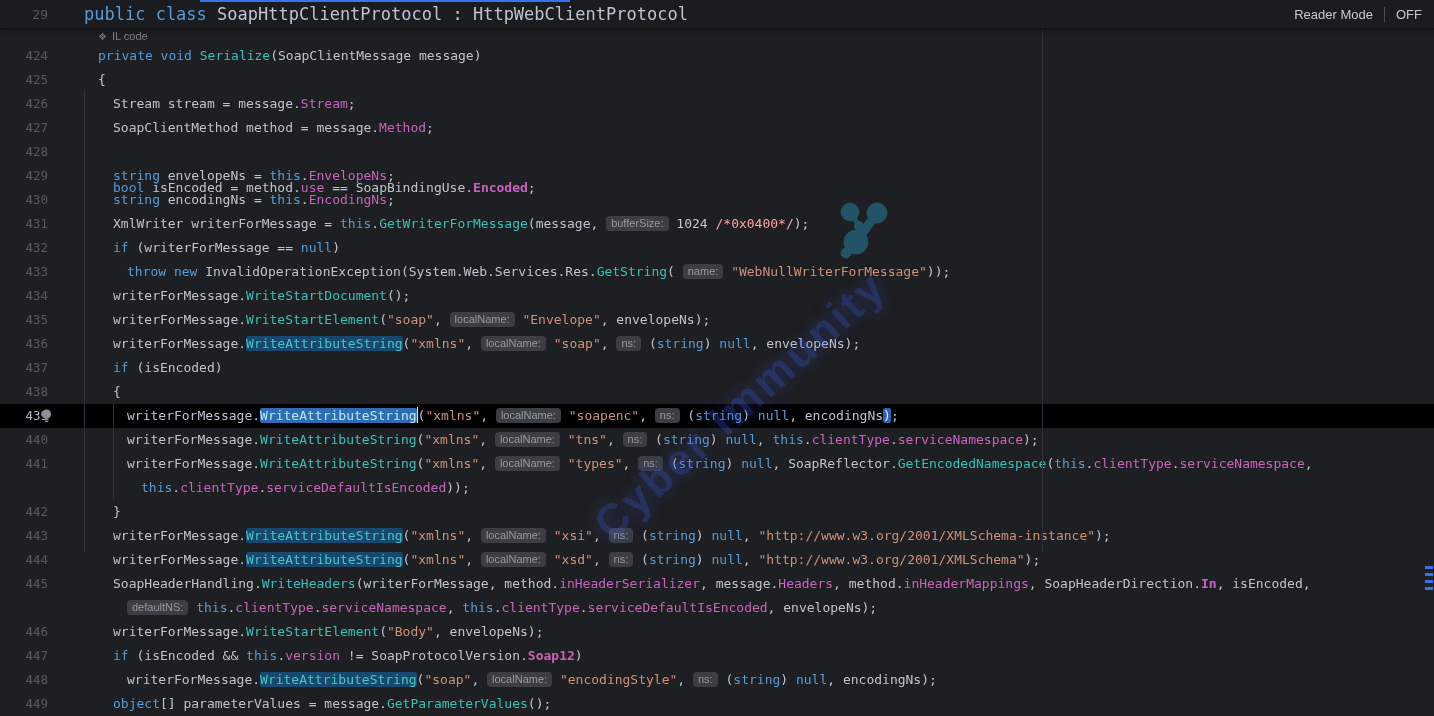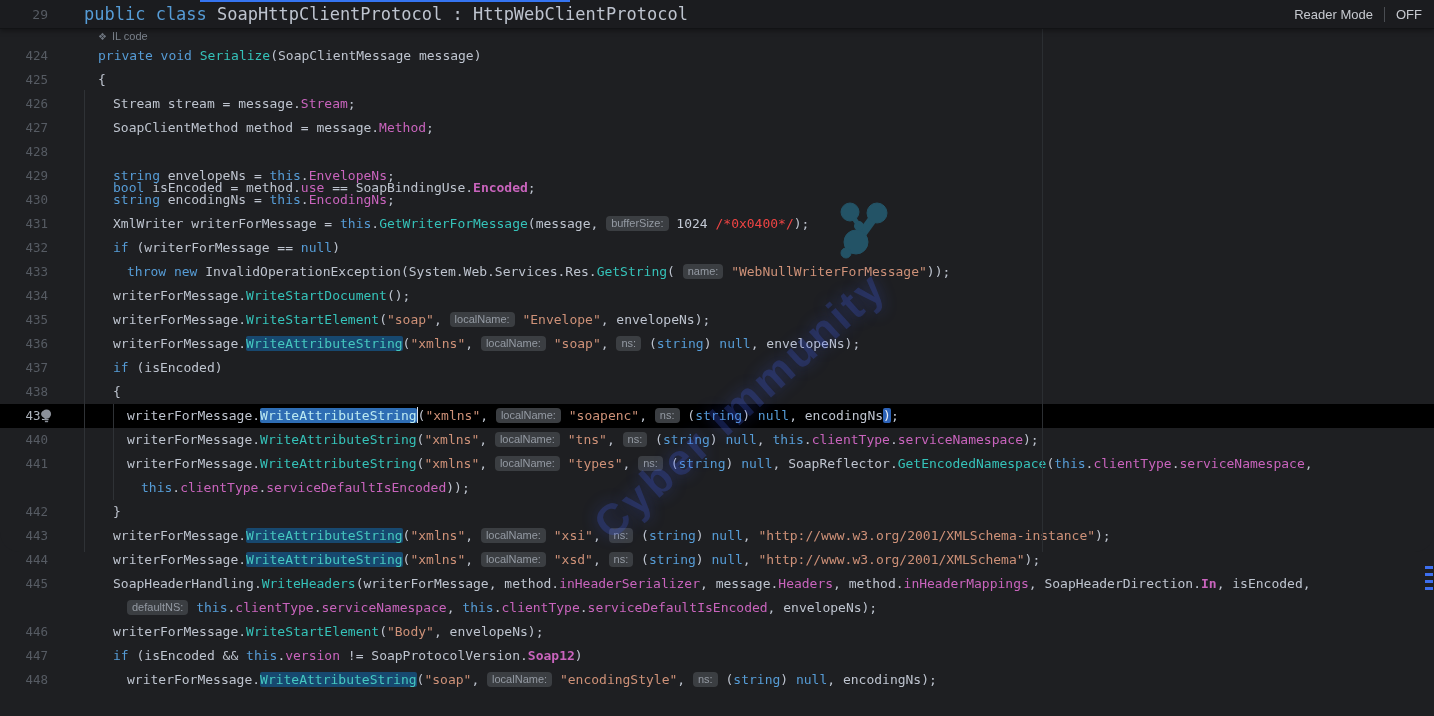--- a/index.html
+++ b/index.html
@@ -33,21 +33,21 @@
        color:#565b63;font-size:12.5px;position:relative;}
   .codeline{flex:1;}
 
   .t-k{color:#569cd6}
   .t-d{color:#bec4cf}
   .t-m{color:#35c2b9}
   .t-p{color:#c964bd}
   .t-pb{color:#c964bd;font-weight:bold}
   .t-s{color:#ce9178}
   .t-n{color:#c3c9d4}
-  .t-c{color:#ef4444}
+  .t-c{color:#fca5a5}
   .t-h{display:inline-block;background:#3b3e42;color:#949aa3;
        font-family:"Liberation Sans",sans-serif;font-size:11px;line-height:15px;
        padding:0 5px;border-radius:4px;vertical-align:1px;}
   .t-mu{color:#45c8c0;background:#17486f;border-radius:2px;}
   .t-ms{color:#bceaf2;background:#2e6db4;border-radius:2px;}
   .t-ph{color:#e8ecf2;background:#2d63b8;border-radius:2px;}
   .caret{display:inline-block;width:0;border-left:1.5px solid #dfe3ea;height:16px;vertical-align:-3px;}
 
   .bulb{position:absolute;left:40px;top:4px;}
 
@@ -113,20 +113,21 @@
       <div class="row"><span class="gut">441</span><span class="codeline" style="padding-left: 50px;"><span class="t-d">writerForMessage.</span><span class="t-m">WriteAttributeString</span><span class="t-d">(</span><span class="t-s">"xmlns"</span><span class="t-d">, </span><span class="t-h">localName:</span><span class="t-d"> </span><span class="t-s">"types"</span><span class="t-d">, </span><span class="t-h">ns:</span><span class="t-d"> (</span><span class="t-k">string</span><span class="t-d">) </span><span class="t-k">null</span><span class="t-d">, SoapReflector.</span><span class="t-m">GetEncodedNamespace</span><span class="t-d">(</span><span class="t-k">this</span><span class="t-d">.</span><span class="t-p">clientType</span><span class="t-d">.</span><span class="t-p">serviceNamespace</span><span class="t-d">,</span></span></div>
       <div class="row"><span class="gut"></span><span class="codeline" style="padding-left: 64px;"><span class="t-k">this</span><span class="t-d">.</span><span class="t-p">clientType</span><span class="t-d">.</span><span class="t-p">serviceDefaultIsEncoded</span><span class="t-d">));</span></span></div>
       <div class="row"><span class="gut">442</span><span class="codeline" style="padding-left: 36px;"><span class="t-d">}</span></span></div>
       <div class="row"><span class="gut">443</span><span class="codeline" style="padding-left: 36px;"><span class="t-d">writerForMessage.</span><span class="t-mu">WriteAttributeString</span><span class="t-d">(</span><span class="t-s">"xmlns"</span><span class="t-d">, </span><span class="t-h">localName:</span><span class="t-d"> </span><span class="t-s">"xsi"</span><span class="t-d">, </span><span class="t-h">ns:</span><span class="t-d"> (</span><span class="t-k">string</span><span class="t-d">) </span><span class="t-k">null</span><span class="t-d">, </span><span class="t-s">"http://www.w3.org/2001/XMLSchema-instance"</span><span class="t-d">);</span></span></div>
       <div class="row"><span class="gut">444</span><span class="codeline" style="padding-left: 36px;"><span class="t-d">writerForMessage.</span><span class="t-mu">WriteAttributeString</span><span class="t-d">(</span><span class="t-s">"xmlns"</span><span class="t-d">, </span><span class="t-h">localName:</span><span class="t-d"> </span><span class="t-s">"xsd"</span><span class="t-d">, </span><span class="t-h">ns:</span><span class="t-d"> (</span><span class="t-k">string</span><span class="t-d">) </span><span class="t-k">null</span><span class="t-d">, </span><span class="t-s">"http://www.w3.org/2001/XMLSchema"</span><span class="t-d">);</span></span></div>
       <div class="row"><span class="gut">445</span><span class="codeline" style="padding-left: 36px;"><span class="t-d">SoapHeaderHandling.</span><span class="t-m">WriteHeaders</span><span class="t-d">(writerForMessage, method.</span><span class="t-p">inHeaderSerializer</span><span class="t-d">, message.</span><span class="t-p">Headers</span><span class="t-d">, method.</span><span class="t-p">inHeaderMappings</span><span class="t-d">, SoapHeaderDirection.</span><span class="t-pb">In</span><span class="t-d">, isEncoded,</span></span></div>
       <div class="row"><span class="gut"></span><span class="codeline" style="padding-left: 50px;"><span class="t-h">defaultNS:</span><span class="t-d"> </span><span class="t-k">this</span><span class="t-d">.</span><span class="t-p">clientType</span><span class="t-d">.</span><span class="t-p">serviceNamespace</span><span class="t-d">, </span><span class="t-k">this</span><span class="t-d">.</span><span class="t-p">clientType</span><span class="t-d">.</span><span class="t-p">serviceDefaultIsEncoded</span><span class="t-d">, envelopeNs);</span></span></div>
       <div class="row"><span class="gut">446</span><span class="codeline" style="padding-left: 36px;"><span class="t-d">writerForMessage.</span><span class="t-m">WriteStartElement</span><span class="t-d">(</span><span class="t-s">"Body"</span><span class="t-d">, envelopeNs);</span></span></div>
       <div class="row"><span class="gut">447</span><span class="codeline" style="padding-left: 36px;"><span class="t-k">if</span><span class="t-d"> (isEncoded &amp;&amp; </span><span class="t-k">this</span><span class="t-d">.</span><span class="t-p">version</span><span class="t-d"> != SoapProtocolVersion.</span><span class="t-pb">Soap12</span><span class="t-d">)</span></span></div>
       <div class="row"><span class="gut">448</span><span class="codeline" style="padding-left: 50px;"><span class="t-d">writerForMessage.</span><span class="t-mu">WriteAttributeString</span><span class="t-d">(</span><span class="t-s">"soap"</span><span class="t-d">, </span><span class="t-h">localName:</span><span class="t-d"> </span><span class="t-s">"encodingStyle"</span><span class="t-d">, </span><span class="t-h">ns:</span><span class="t-d"> (</span><span class="t-k">string</span><span class="t-d">) </span><span class="t-k">null</span><span class="t-d">, encodingNs);</span></span></div>
+      <div class="row"><span class="gut">449</span><span class="codeline" style="padding-left: 36px;"><span class="t-k">object</span><span class="t-d">[] parameterValues = message.</span><span class="t-m">GetParameterValues</span><span class="t-d">();</span></span></div>
     </div>
 
   <div class="guide guide1"></div>
   <div class="guide guide2"></div>
   <div class="margin-guide"></div>
 
   <div class="watermark">Cyber Immunity</div>
   <svg class="molecule" width="56" height="64" viewBox="0 0 56 64">
     <g fill="#24566a" stroke="#24566a">
       <line x1="14" y1="16" x2="23" y2="30" stroke-width="5"></line>

